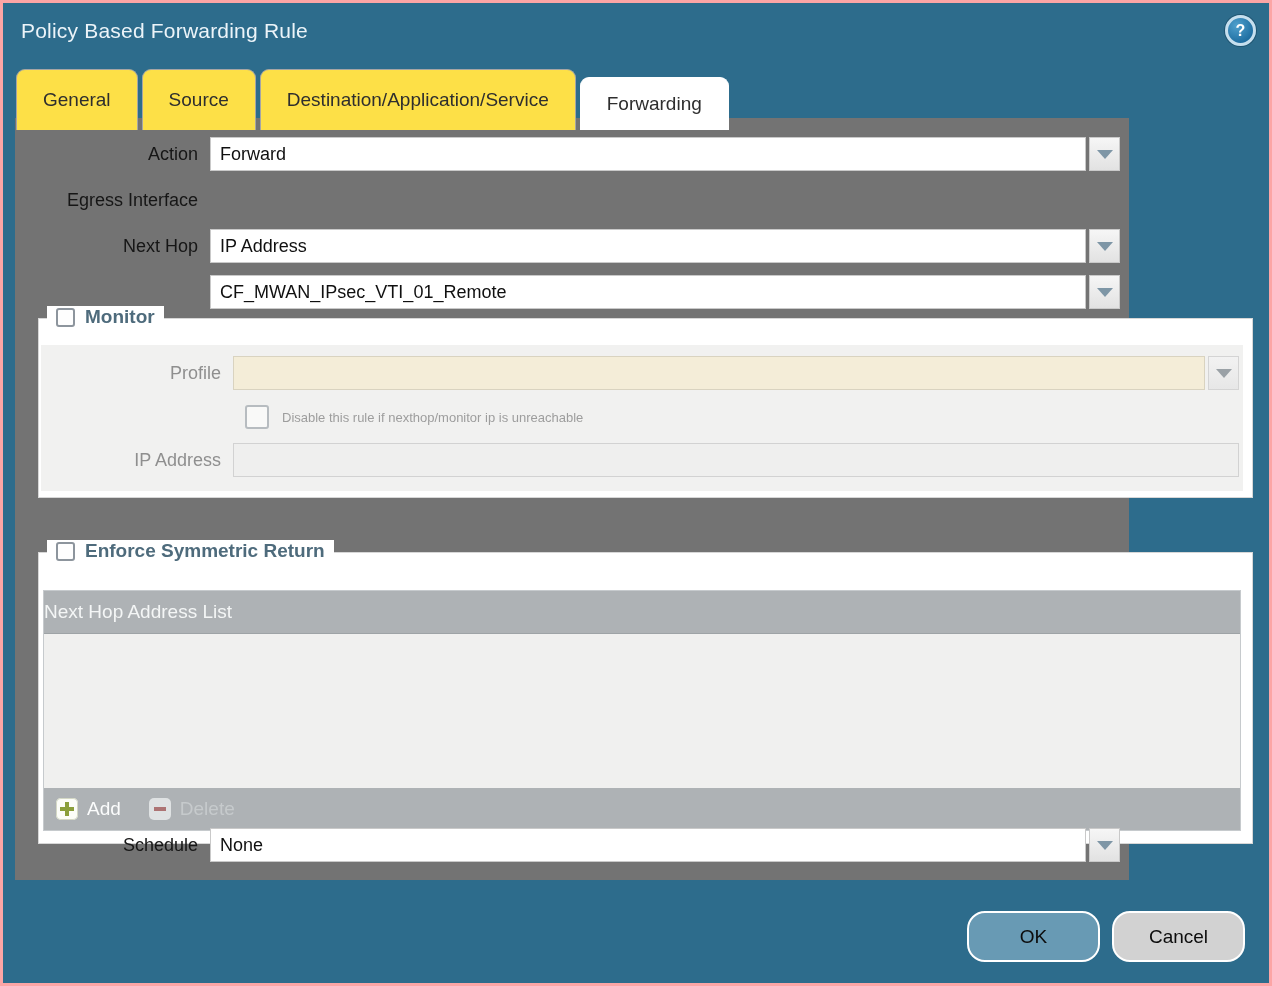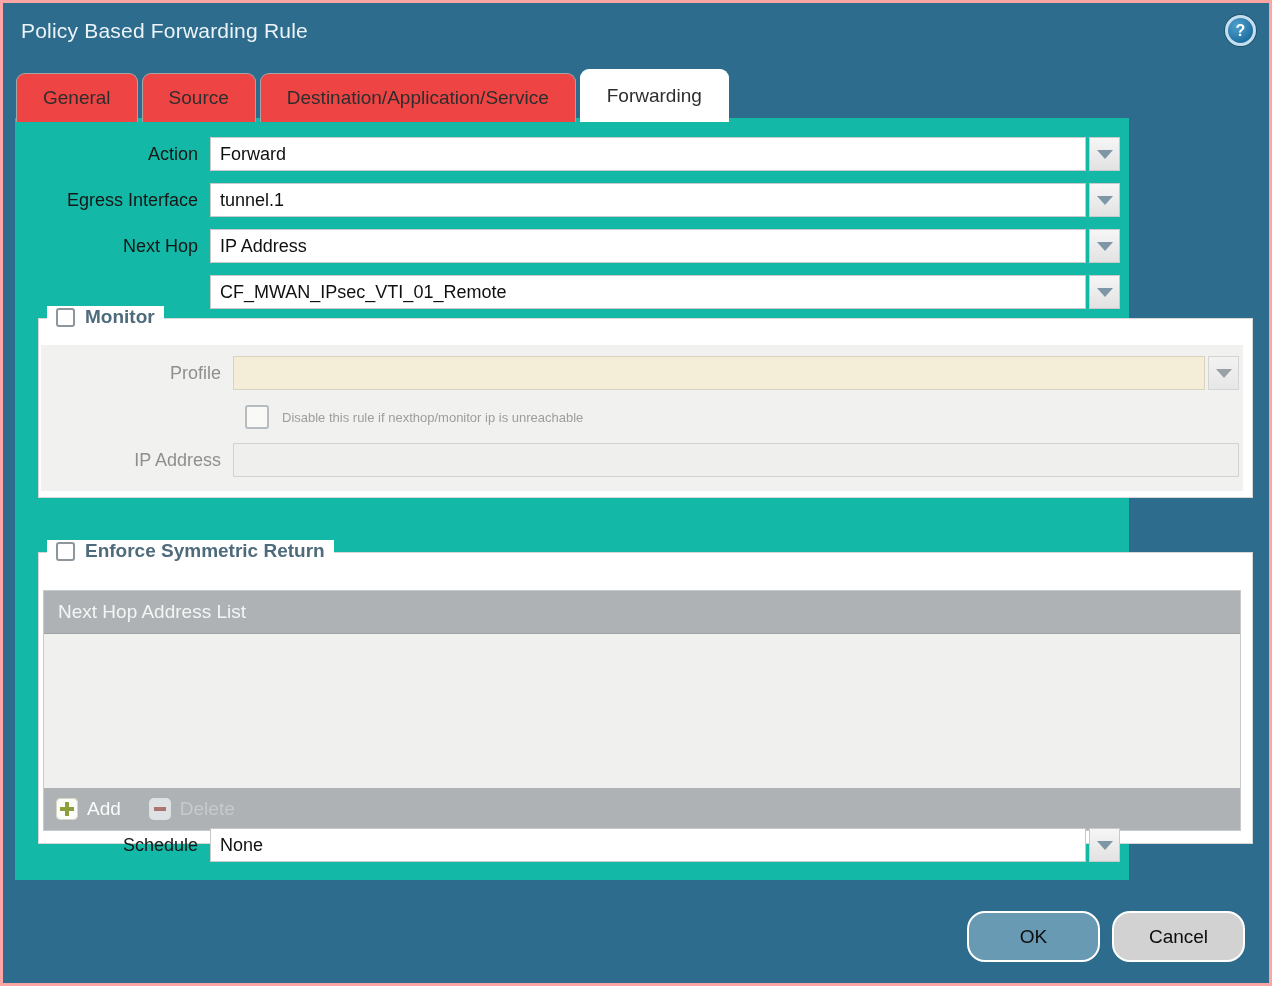--- a/index.html
+++ b/index.html
@@ -11,27 +11,27 @@
 
   
   .title { position:absolute; left:18px; top:16px; font-size:21px; color:#ecf4f9; letter-spacing:.2px; }
   .help { position:absolute; right:13px; top:12px; width:31px; height:31px; border-radius:50%;
           background:radial-gradient(circle at 35% 30%, #4fa0cd, #1e6da0 75%);
           border:3px solid #c6dfee; display:flex; align-items:center; justify-content:center;
           color:#fff; font-weight:bold; font-size:16px; box-shadow:0 0 0 1px rgba(15,55,80,.45); cursor:pointer; }
 
   
   .tabs { position:absolute; left:13px; top:66px; display:flex; gap:4px; align-items:flex-end; z-index:2; }
-  .tab { background:#ef4444; border:1px solid #a5a5a5; border-bottom:none;
-         border-radius:9px 9px 0 0; padding:0 26px; height:49px; display:flex; align-items:center;
+  .tab { background:#fde047; border:1px solid #a5a5a5; border-bottom:none;
+         border-radius:9px 9px 0 0; padding:0 26px; height:61px; display:flex; align-items:center;
          font-size:19px; color:#2e2e2e; cursor:pointer; }
   .tab.active { background:#ffffff; border-color:#ffffff; height:53px; color:#2e2e2e; }
 
   
-  .content { position:absolute; left:12px; top:115px; width:1114px; height:762px; background:#14b8a6; z-index:1; }
+  .content { position:absolute; left:12px; top:115px; width:1114px; height:762px; background:#737373; z-index:1; }
 
   .form-top { position:absolute; top:19px; left:0; right:9px; display:flex; flex-direction:column; gap:12px; }
   .frow { display:flex; align-items:center; height:34px; }
   .flabel { width:195px; text-align:right; padding-right:12px; font-size:18px; color:#161616; flex:none; }
   .dropdown { flex:1; display:flex; height:34px; }
   .dd-value { flex:1; border:1px solid #c9c9c9; background:#fff; display:flex; align-items:center;
               padding:0 9px; font-size:18px; color:#101010; }
   .dd-btn { width:31px; height:34px; margin-left:3px; border:1px solid #c9c9c9;
             background:linear-gradient(#f6f6f6,#e2e2e2); display:flex; align-items:center; justify-content:center; cursor:pointer; }
   .tri { width:0; height:0; border-left:8px solid transparent; border-right:8px solid transparent;
@@ -54,21 +54,21 @@
   .ifield { flex:1; height:34px; background:#efefee; border:1px solid #d2d2d2; }
   .dd-btn.disabled { background:linear-gradient(#f2f2f2,#e7e7e7); border-color:#d4d4d4; }
   .mrow-cb { display:flex; align-items:center; gap:13px; margin-left:204px; margin-top:14px; height:26px; }
   .cb-disabled { width:24px; height:24px; border:2px solid #b7bcc0; border-radius:3px; background:#f9f9f8; cursor:pointer; flex:none; }
   .cb-label { font-size:13px; color:#9d9d9d; }
   .mrow-ip { margin-top:13px; }
   .mrow-p { margin-top:11px; }
 
   
   .table { position:absolute; left:4px; top:37px; width:1198px; border:1px solid #c6cacd; }
-  .thead { height:43px; background:#aeb2b5; display:flex; align-items:center; padding-left:14px;
+  .thead { height:43px; background:#aeb2b5; display:flex; align-items:center; 
            color:#f4f6f6; font-size:19px; border-bottom:1px solid #9ea3a6; }
   .tbody { height:154px; background:#f0f0ef; }
   .tfoot { height:42px; background:#aeb2b5; display:flex; align-items:center; gap:28px; padding-left:12px; }
   .tbtn { display:flex; align-items:flex-start; gap:9px; font-size:19px; cursor:pointer; }
   .tbtn.add { color:#fbfcfc; }
   .tbtn.del { color:#c6cacc; }
   .icon-plus { width:22px; height:22px; background:#fcfdf8; border-radius:5px; position:relative;
                box-shadow:inset 0 0 0 1px #d4d8c5; flex:none; }
   .icon-plus::before { content:""; position:absolute; left:4px; top:9px; width:14px; height:4px; background:#8b9f3b; }
   .icon-plus::after  { content:""; position:absolute; left:9px; top:4px; width:4px; height:14px; background:#8b9f3b; }
@@ -107,26 +107,20 @@
         <div class="flabel">Action</div>
         <div class="dropdown">
           <div class="dd-value">Forward</div>
           <div class="dd-btn">
               <div class="tri"></div>
             </div>
         </div>
       </div>
       <div class="frow">
         <div class="flabel">Egress Interface</div>
-        <div class="dropdown">
-          <div class="dd-value">tunnel.1</div>
-          <div class="dd-btn">
-              <div class="tri"></div>
-            </div>
-        </div>
       </div>
       <div class="frow">
         <div class="flabel">Next Hop</div>
         <div class="dropdown">
           <div class="dd-value">IP Address</div>
           <div class="dd-btn">
               <div class="tri"></div>
             </div>
         </div>
       </div>

